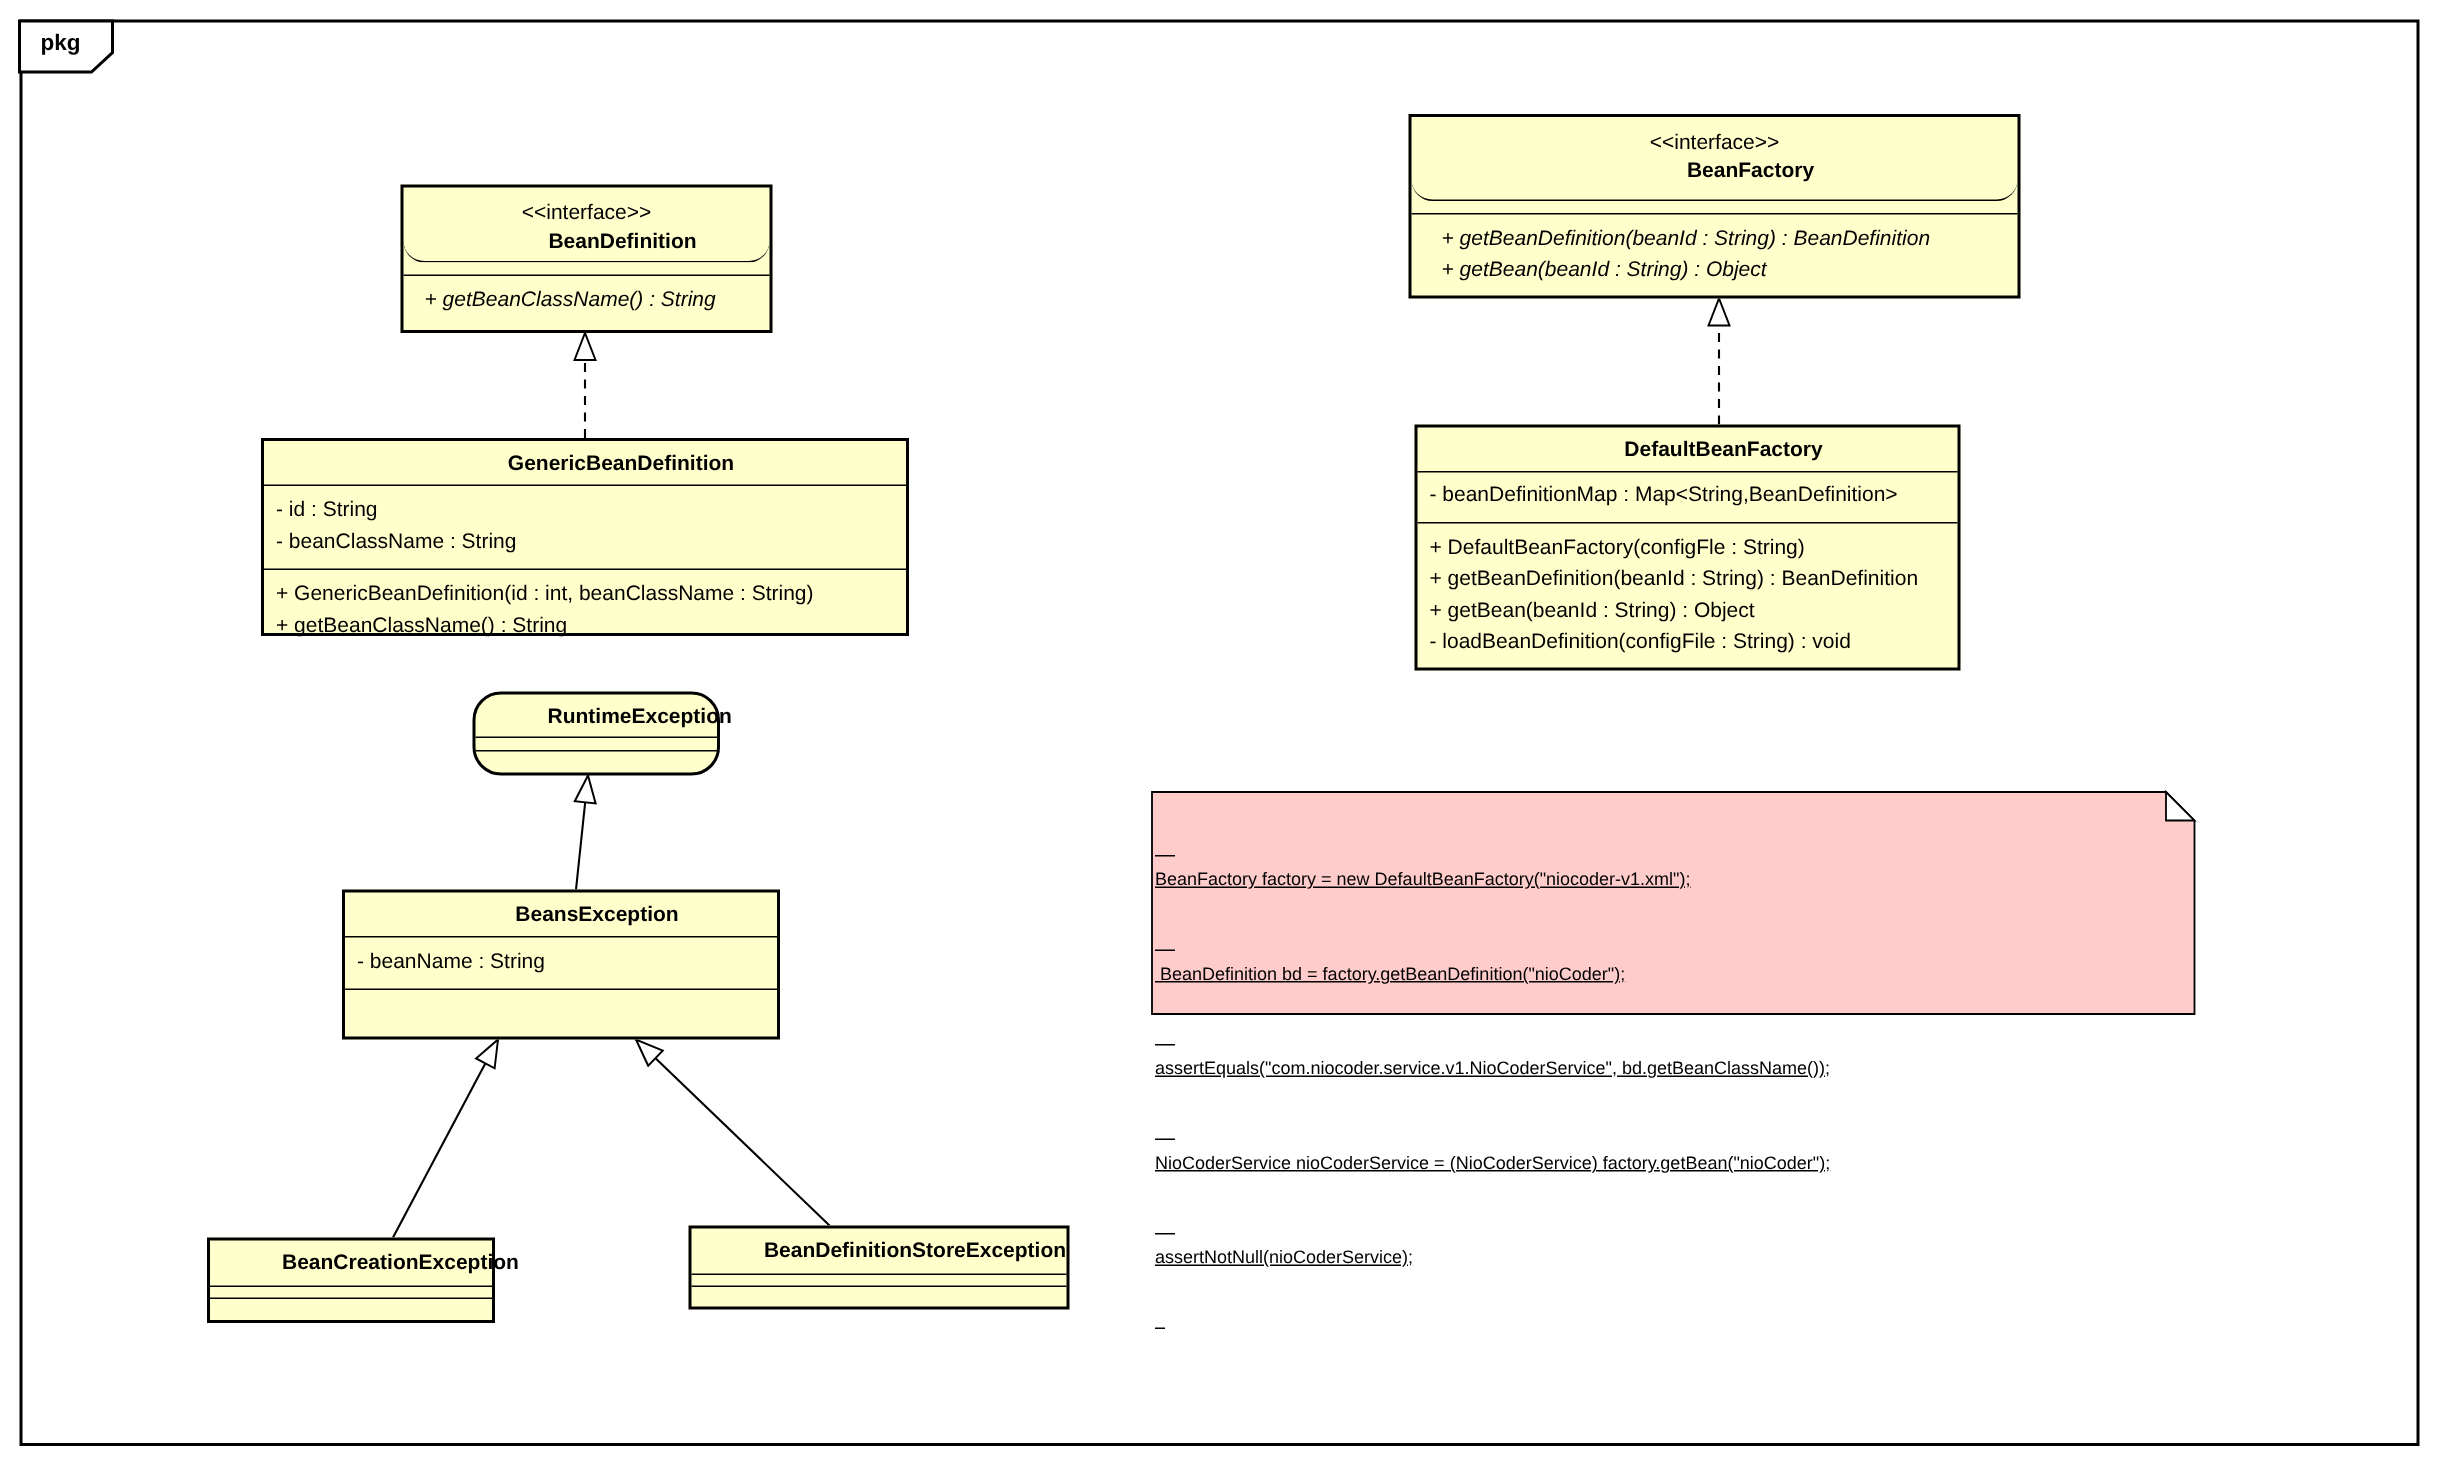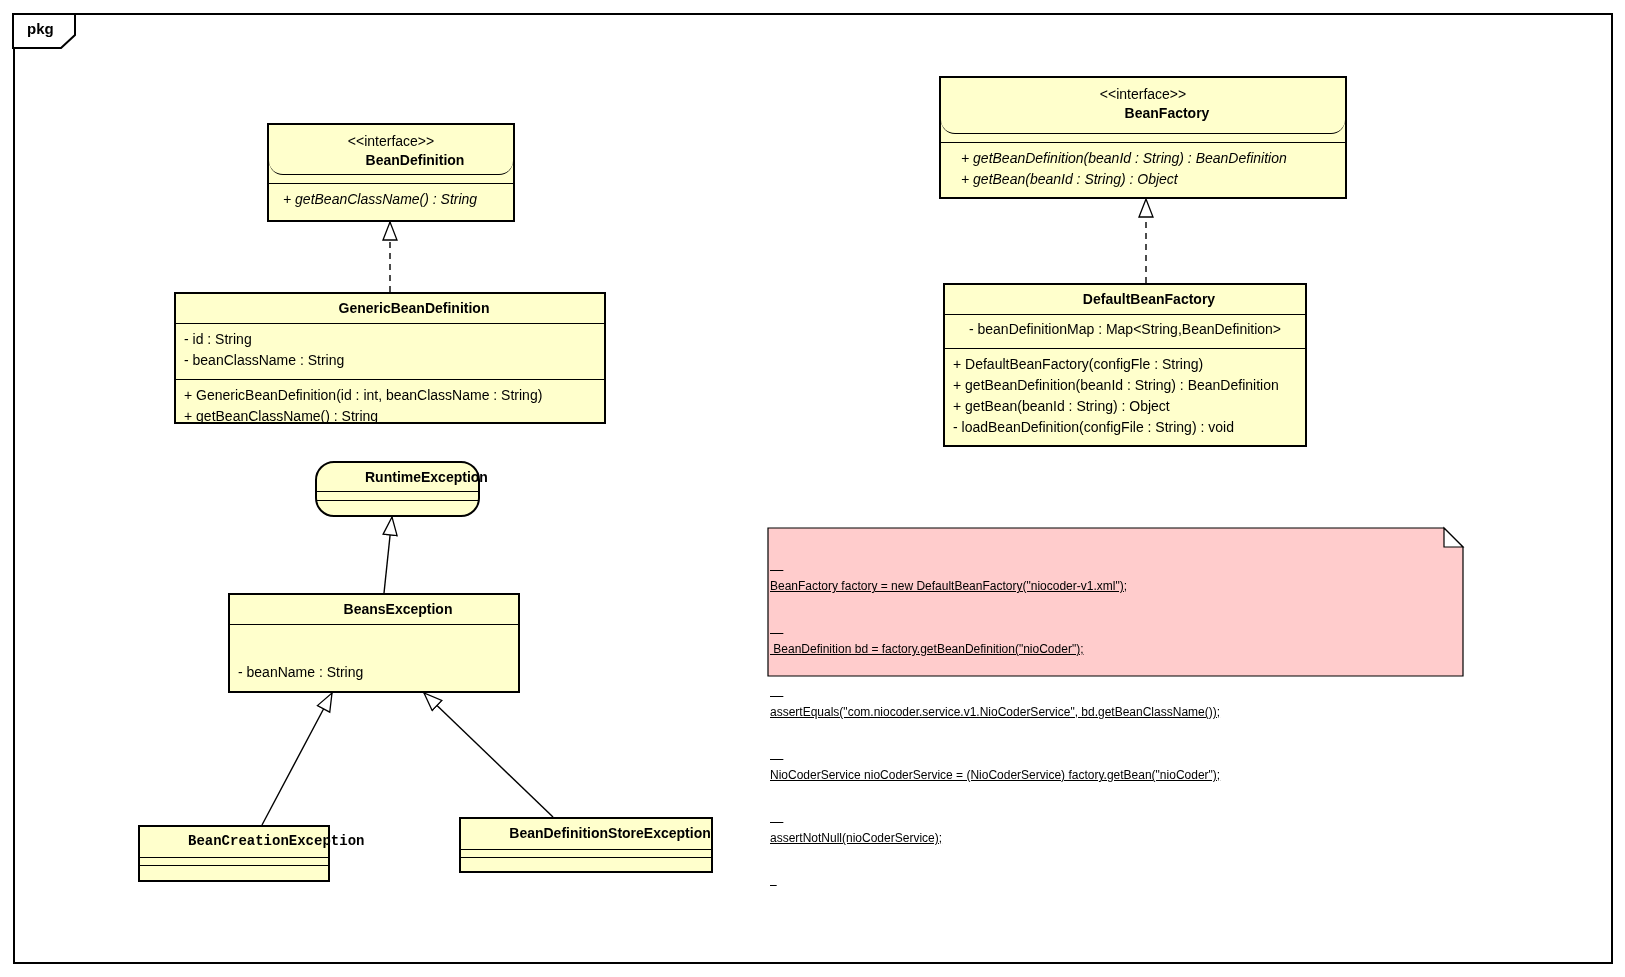--- a/index.html
+++ b/index.html
@@ -87,31 +87,31 @@
   </div>
 
   <div class="uml-class" style="left:315px; top:461px; width:165px; height:56px;border-radius:19px;">
     <div class="comp head" style="height:29px;">
       <div class="cname">RuntimeException</div>
     </div>
     <div class="comp" style="height:9px;"></div>
     <div class="comp last"></div>
   </div>
 
-  <div class="uml-class" style="left:228px; top:593px; width:292px; height:100px;gap:32px;">
+  <div class="uml-class" style="left:228px; top:593px; width:292px; height:100px;">
     <div class="comp head" style="height:30px;">
       <div class="cname">BeansException</div>
     </div>
     <div class="comp body-lines" style="height:35px;">
       <div>- beanName : String</div>
     </div>
   </div>
 
   <div class="uml-class" style="left:138px; top:825px; width:192px; height:57px;">
-    <div class="comp head" style="height:31px;font-family:Liberation Mono, monospace;">
+    <div class="comp head" style="height:31px;">
       <div class="cname">BeanCreationException</div>
     </div>
     <div class="comp" style="height:8px;"></div>
     <div class="comp last"></div>
   </div>
 
   <div class="uml-class" style="left:459px; top:817px; width:254px; height:56px;">
     <div class="comp head" style="height:31px;text-align:center;">
       <div class="cname">BeanDefinitionStoreException</div>
     </div>
@@ -128,21 +128,21 @@
     <div class="comp last body-lines italic ops-indent">
       <div>+ getBeanDefinition(beanId : String) : BeanDefinition</div>
       <div>+ getBean(beanId : String) : Object</div>
     </div>
   </div>
 
   <div class="uml-class" style="left:943px; top:283px; width:364px; height:164px;">
     <div class="comp head" style="height:30px;">
       <div class="cname">DefaultBeanFactory</div>
     </div>
-    <div class="comp body-lines" style="height:34px; padding-top:4px;text-align:center;">
+    <div class="comp body-lines" style="height:34px; padding-top:4px;">
       <div>- beanDefinitionMap : Map&lt;String,BeanDefinition&gt;</div>
     </div>
     <div class="comp last body-lines">
       <div>+ DefaultBeanFactory(configFle : String)</div>
       <div>+ getBeanDefinition(beanId : String) : BeanDefinition</div>
       <div>+ getBean(beanId : String) : Object</div>
       <div>- loadBeanDefinition(configFile : String) : void</div>
     </div>
   </div>
 

